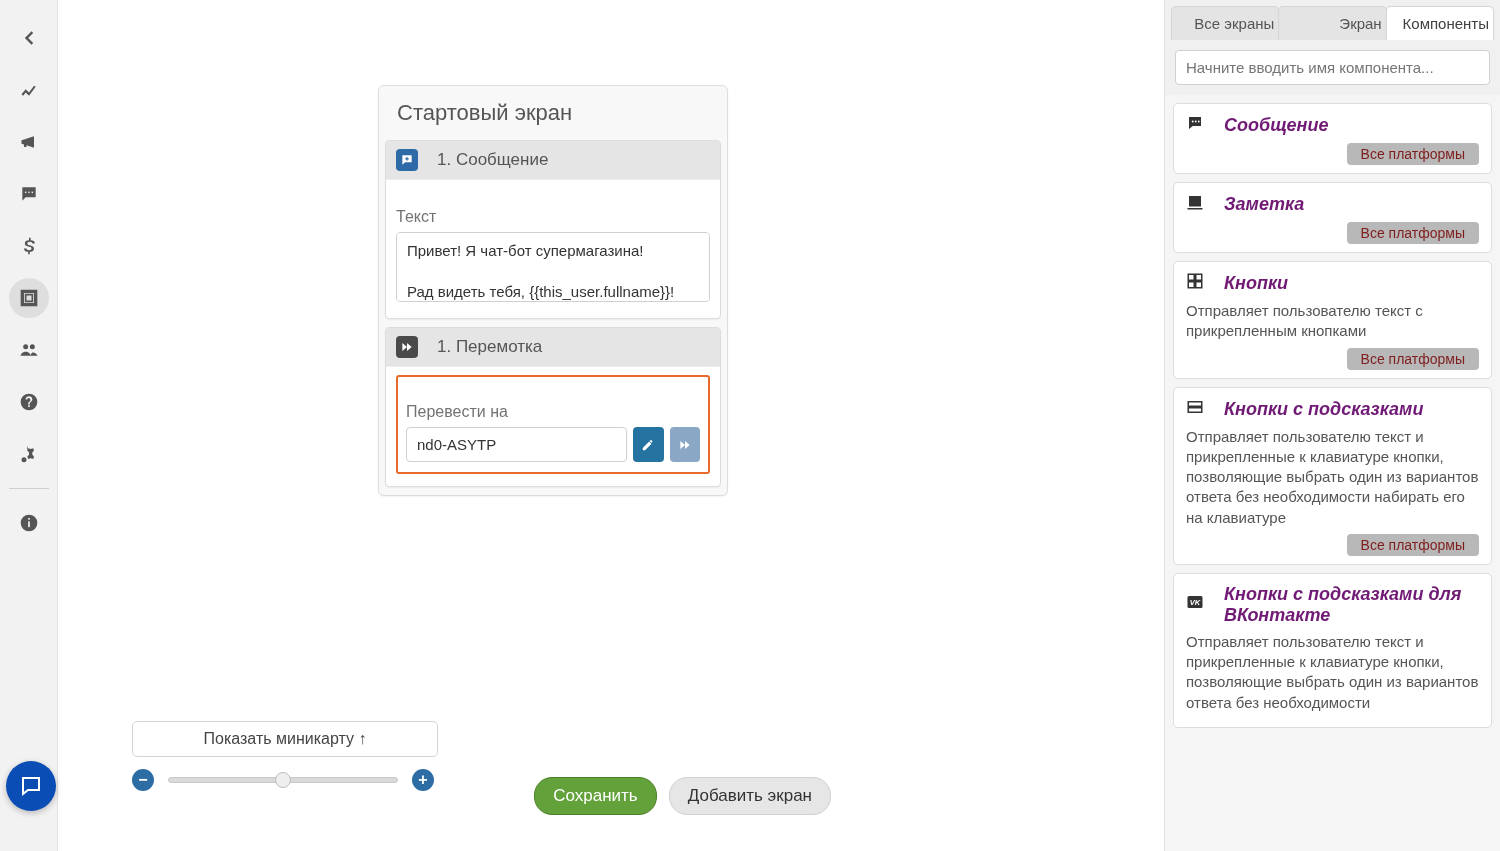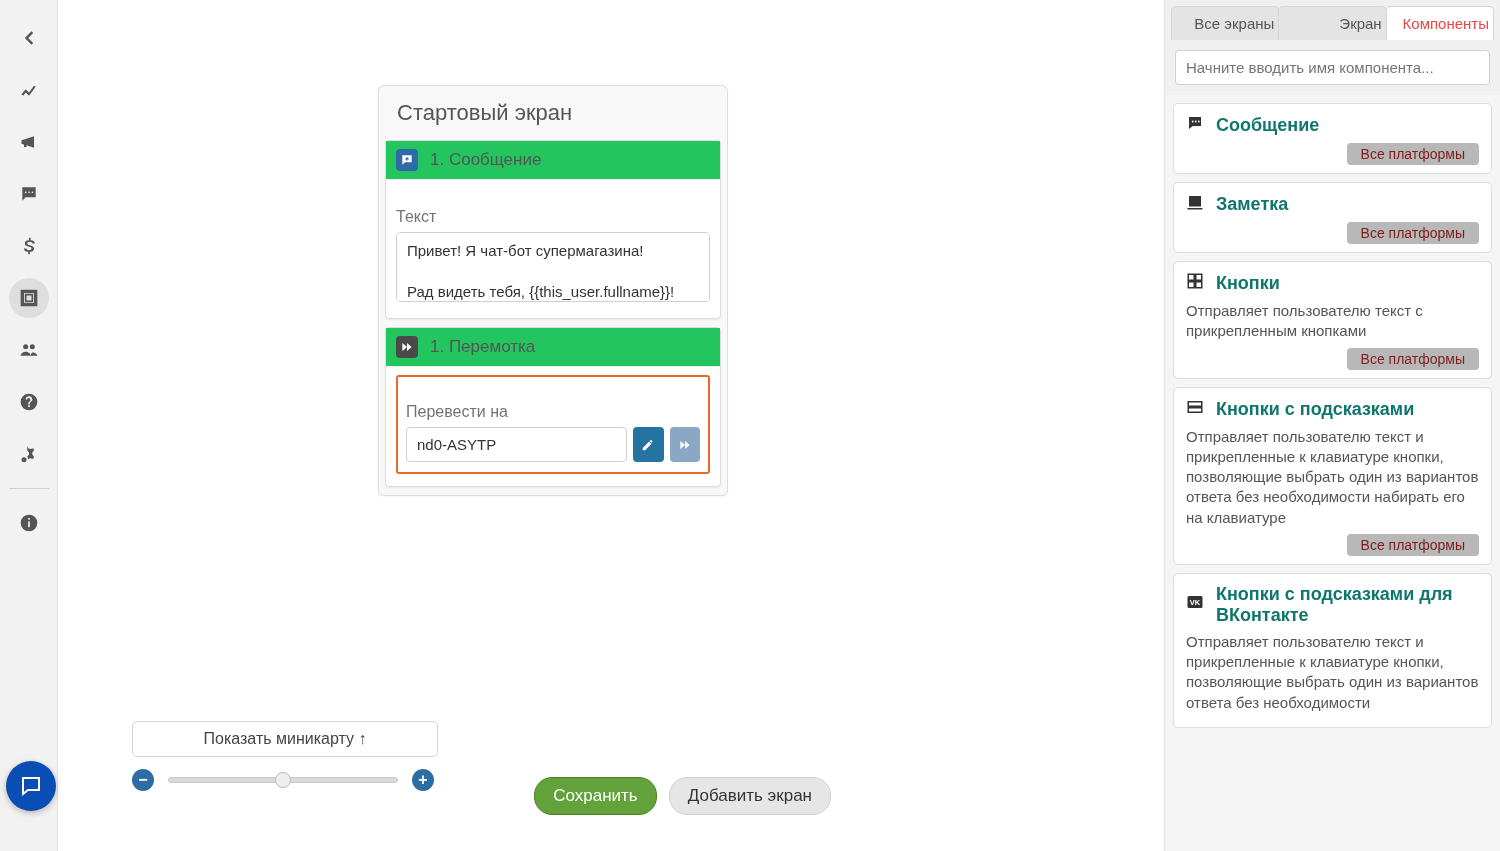--- a/index.html
+++ b/index.html
@@ -73,25 +73,25 @@
 .component-block {
   margin: 4px 6px 8px;
   background: #fff;
   border: 1px solid #ddd;
   border-radius: 4px;
   box-shadow: 0 1px 2px rgba(0,0,0,0.06);
 }
 .component-header {
   display: flex;
   align-items: center;
-  gap: 12px;
+  gap: 19px;
   padding: 8px 10px;
   font-size: 17px;
   color: #555;
-  background: #22c55e;
+  background: #e5e5e5;
   border-bottom: 1px solid #eee;
 }
 .component-header .hicon {
   width: 22px; height: 22px;
   background: #2f6aa8;
   border-radius: 4px;
   display: flex;
   align-items: center;
   justify-content: center;
 }
@@ -258,21 +258,21 @@
   font-size: 15px;
   color: #555;
   text-align: right;
   background: #e4e4e4;
   border: 1px solid #d5d5d5;
   border-bottom: none;
   border-radius: 5px 5px 0 0;
   cursor: pointer;
 }
 .tab + .tab { margin-left: -1px; }
-.tab.active { background: #fff; color: #ef4444; }
+.tab.active { background: #fff; color: #404040; }
 .search-wrap { padding: 10px; background: #f0f0f0; }
 .search-input {
   width: 100%;
   padding: 8px 10px;
   border: 1px solid #d0d0d0;
   border-radius: 4px;
   font-size: 15px;
   color: #555;
 }
 .comp-list {
@@ -283,26 +283,27 @@
 .comp-card {
   background: #fff;
   border: 1px solid #ddd;
   border-radius: 5px;
   margin-top: 8px;
   padding: 10px 12px 8px;
   position: relative;
 }
 .comp-card-title {
   font-size: 18px;
-  color: #0f766e;
+  color: #701a75;
   font-weight: 600;
   display: flex;
   align-items: center;
-  gap: 12px;
+  gap: 20px;
   margin-bottom: 6px;
+  font-style: italic;
 }
 .comp-card-title svg { width: 18px; height: 18px; fill: #333; }
 .comp-card-desc {
   font-size: 15px;
   color: #555;
   line-height: 1.35;
   margin-bottom: 6px;
 }
 .comp-badge {
   display: inline-block;

